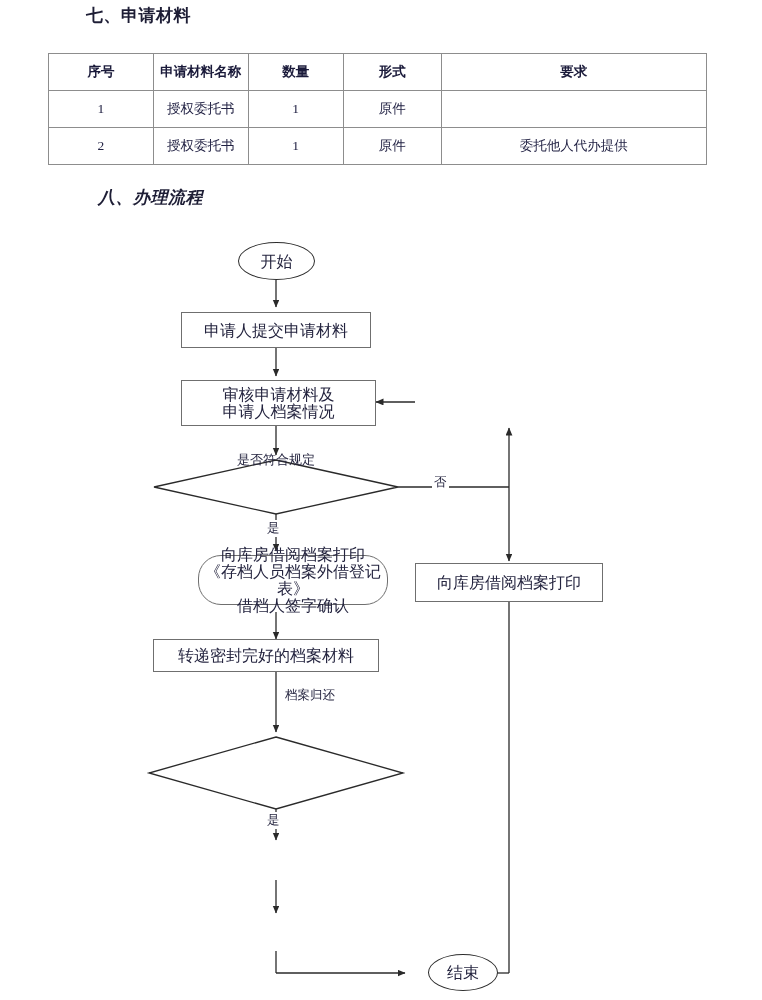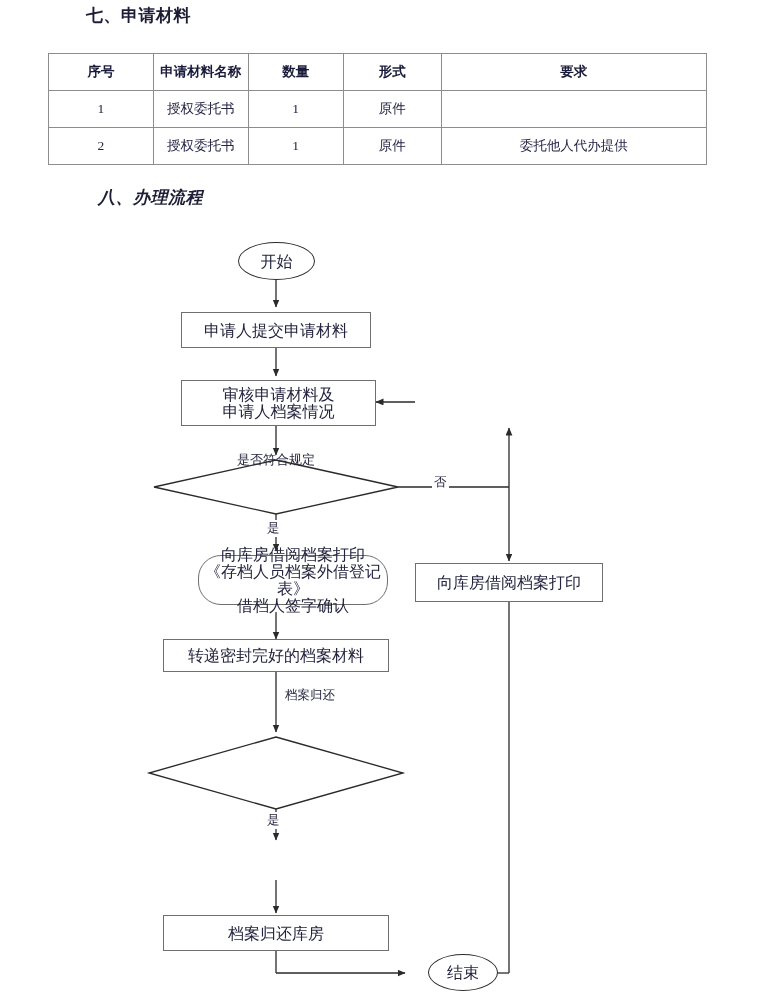--- a/index.html
+++ b/index.html
@@ -197,25 +197,24 @@
     <div class="diamond-wrap" style="left:154px;top:432px;width:244px;height:54px;">
       <div class="diamond-label">是否符合规定</div>
     </div>
 
     <div class="node box" style="left:415px;top:563px;width:188px;height:39px;">向库房借阅档案打印</div>
 
     <div class="node box" style="left:198px;top:555px;width:190px;height:50px;border-radius:23px;">向库房借阅档案打印
 《存档人员档案外借登记表》
 借档人签字确认</div>
 
-    <div class="node box" style="left:163px;top:639px;width:226px;height:33px;">转递密封完好的档案材料</div>
-
-
-
-    <div class="node box" style="left:163px;top:915px;width:226px;height:36px;">档案归还库房</div>
+    <div class="node box" style="left:153px;top:639px;width:226px;height:33px;">转递密封完好的档案材料</div>
+
+
+
 
     <div class="node ellipse" style="left:428px;top:954px;width:70px;height:37px;">结束</div>
 
     <div class="edge-label" style="left:432px;top:474px;">否</div>
     <div class="edge-label" style="left:265px;top:520px;">是</div>
     <div class="edge-label" style="left:283px;top:687px;">档案归还</div>
     <div class="edge-label" style="left:265px;top:812px;">是</div>
 
   </div>
 </div>

